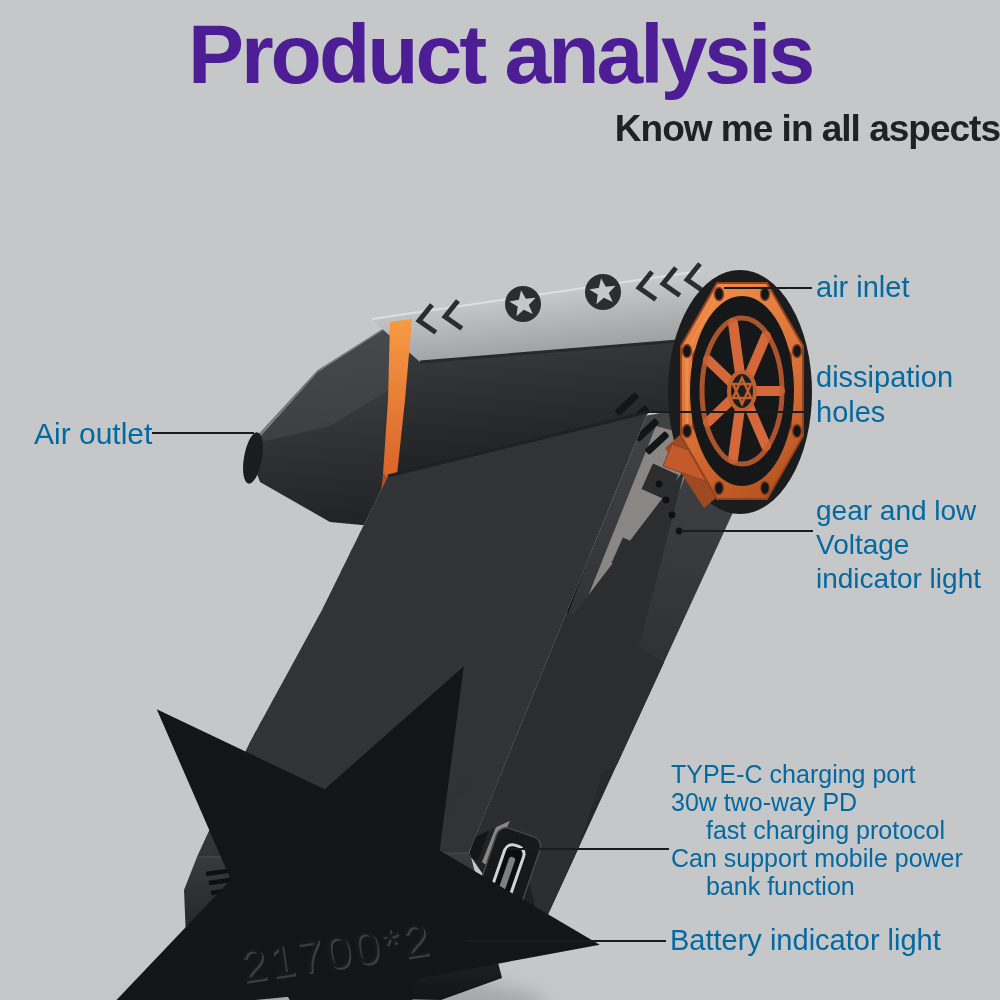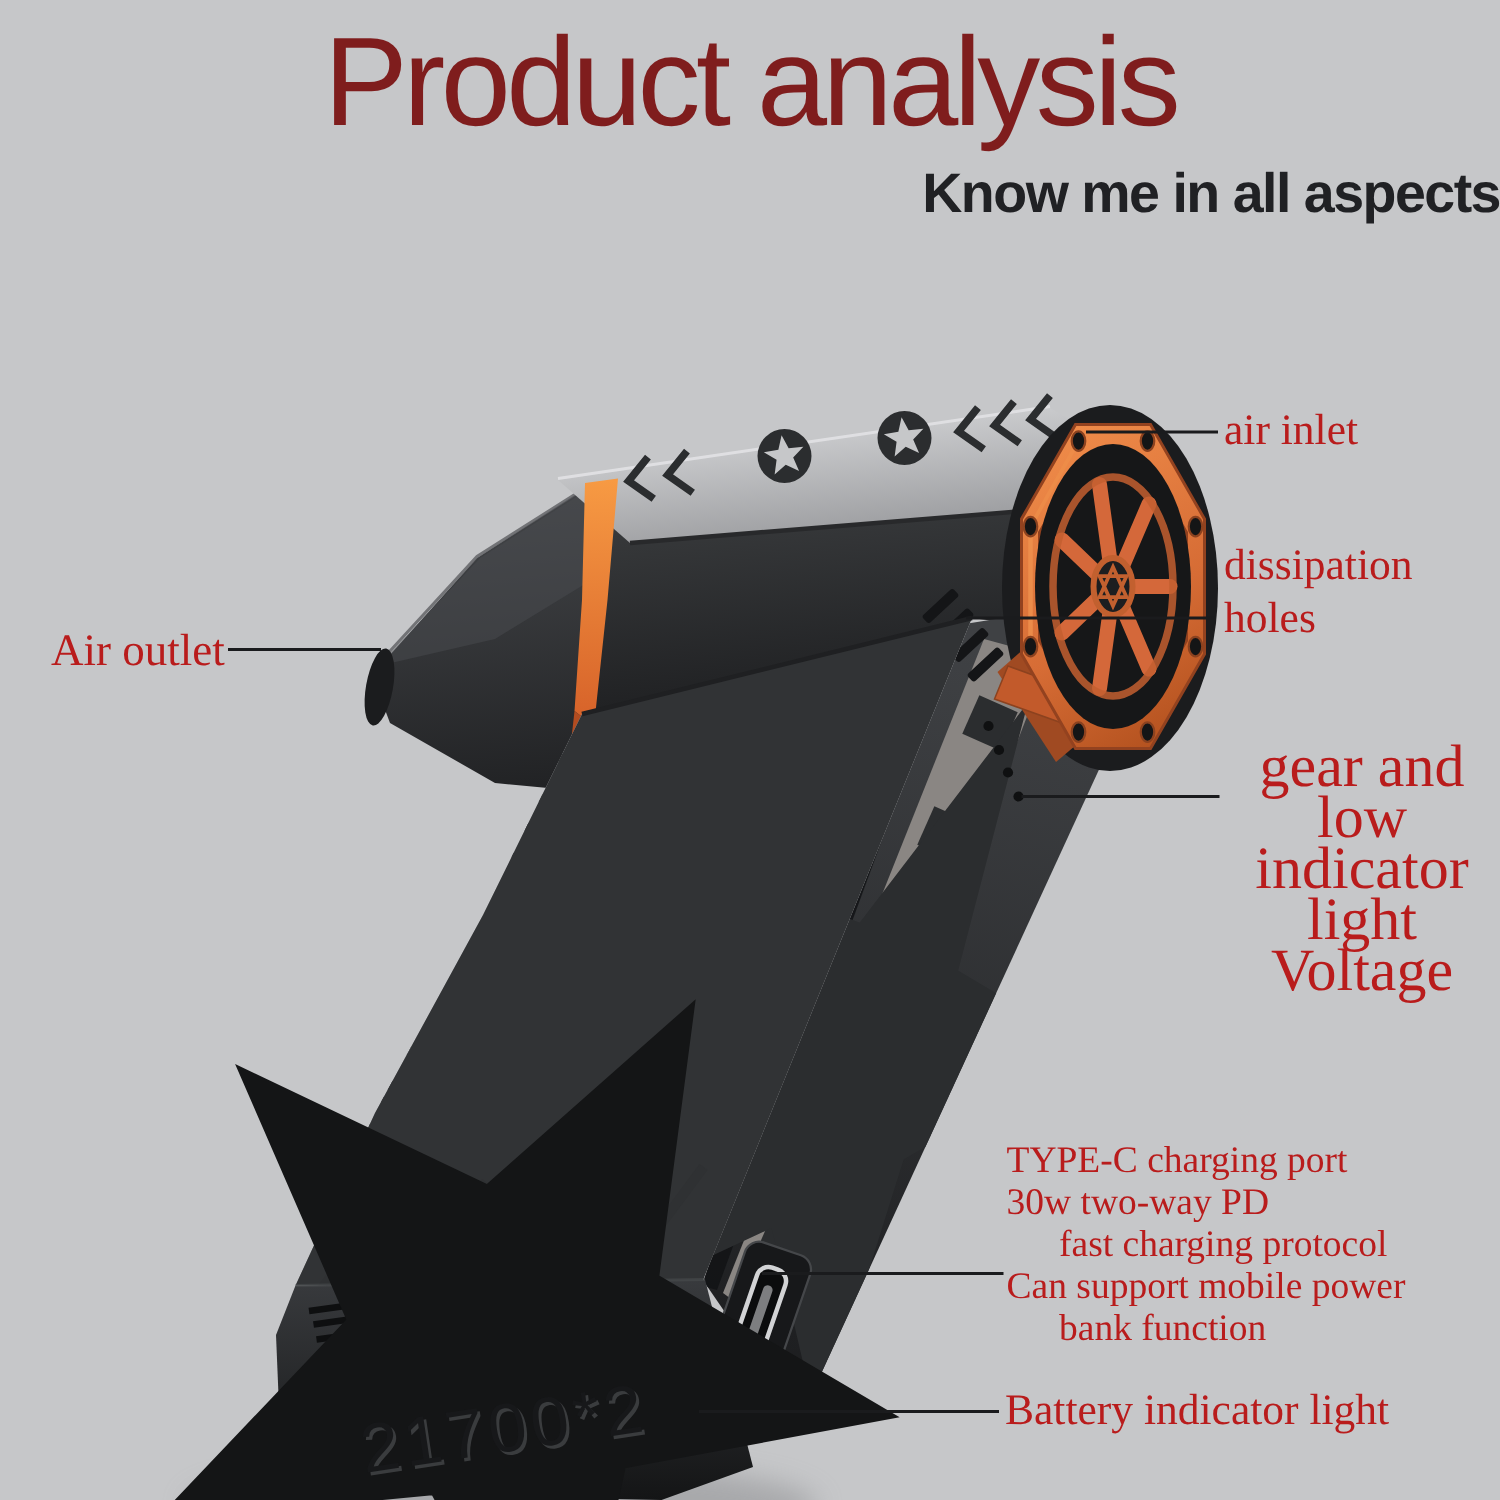--- a/index.html
+++ b/index.html
@@ -4,36 +4,36 @@
 <style>
   html,body{margin:0;padding:0;}
   #stage{
     position:relative; width:1000px; height:1000px;
     background:#c6c7c9; overflow:hidden;
     font-family:"Liberation Sans","DejaVu Sans",sans-serif;
     color:#1d1e20;
   }
   .title{
     position:absolute; top:6px; left:0; right:0; text-align:center;
-    font-size:84px; font-weight:400; letter-spacing:-3px; color:#7f1d1d;
+    font-size:84px; font-weight:700; letter-spacing:-3px; color:#4c1d95;
   }
   .subtitle{
     position:absolute; top:108px; left:0; right:0; text-align:right;
     font-size:37px; font-weight:700; letter-spacing:-1px; color:#202124;
   }
   svg{position:absolute; top:0; left:0;}
-  .callout-text{position:absolute; color:#b91c1c; line-height:1.2;font-family:Liberation Serif, serif;}
+  .callout-text{position:absolute; color:#0369a1; line-height:1.2;}
   .callout-line{position:absolute; height:2px; background:#1a1b1d;}
   .ct-air-inlet{left:816px; top:270px; font-size:29px;}
   .ln-air-inlet{left:724px; top:287px; width:88px;}
   .ct-heat{left:816px; top:360px; font-size:29px; line-height:35px;}
   .ln-heat{left:644px; top:411px; width:166px;}
   .ct-air-outlet{left:34px; top:416px; font-size:30px;}
   .ln-air-outlet{left:152px; top:432px; width:102px;}
-  .ct-gear{left:816px; top:494px; font-size:40px; line-height:34px;text-align:center;}
+  .ct-gear{left:816px; top:494px; font-size:28px; line-height:34px;}
   .ln-gear{left:681px; top:530px; width:132px;}
   .ct-typec{left:671px; top:760px; font-size:25px; line-height:28px;}
   .ct-typec .line:nth-child(3), .ct-typec .line:nth-child(5){padding-left:7px;margin-left:28px;}
   .ln-typec{left:508px; top:848px; width:161px;}
   .ct-battery{left:670px; top:923px; font-size:29px;}
   .ln-battery{left:466px; top:940px; width:200px;}
 </style>
 </head>
 <body>
 
@@ -289,22 +289,22 @@
     <div class="line">dissipation</div>
     <div class="line">holes</div>
   </div>
 
   <div class="callout-line ln-air-outlet"></div>
   <div class="callout-text ct-air-outlet">Air outlet</div>
 
   <div class="callout-line ln-gear"></div>
   <div class="callout-text ct-gear">
     <div class="line">gear and low</div>
+    <div class="line">Voltage</div>
     <div class="line">indicator light</div>
-    <div class="line">Voltage</div>
   </div>
 
   <div class="callout-line ln-typec"></div>
   <div class="callout-text ct-typec">
     <div class="line">TYPE-C charging port</div>
     <div class="line">30w two-way PD</div>
     <div class="line">fast charging protocol</div>
     <div class="line">Can support mobile power</div>
     <div class="line">bank function</div>
   </div>

